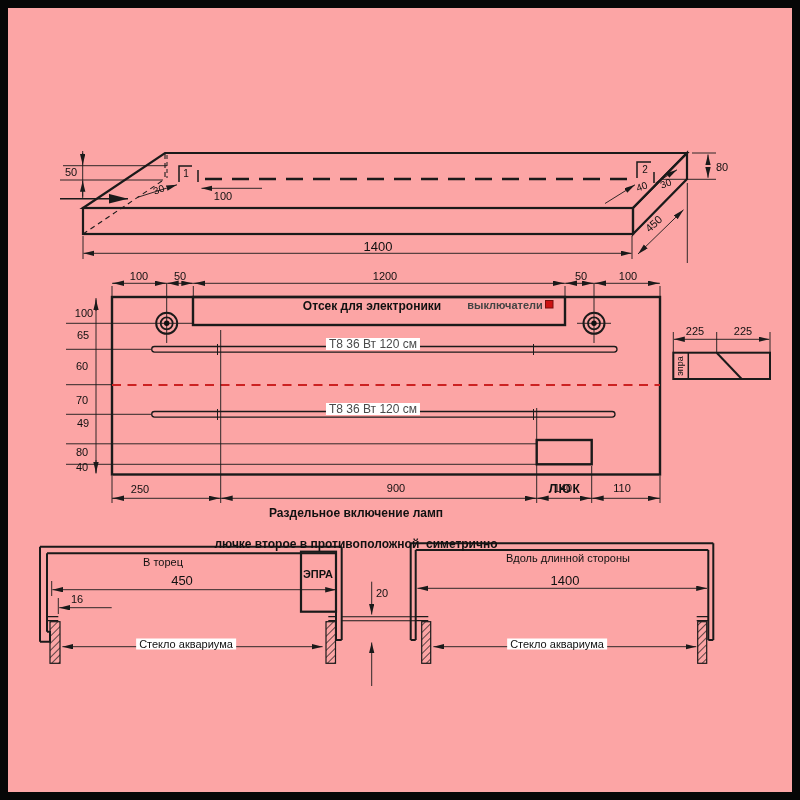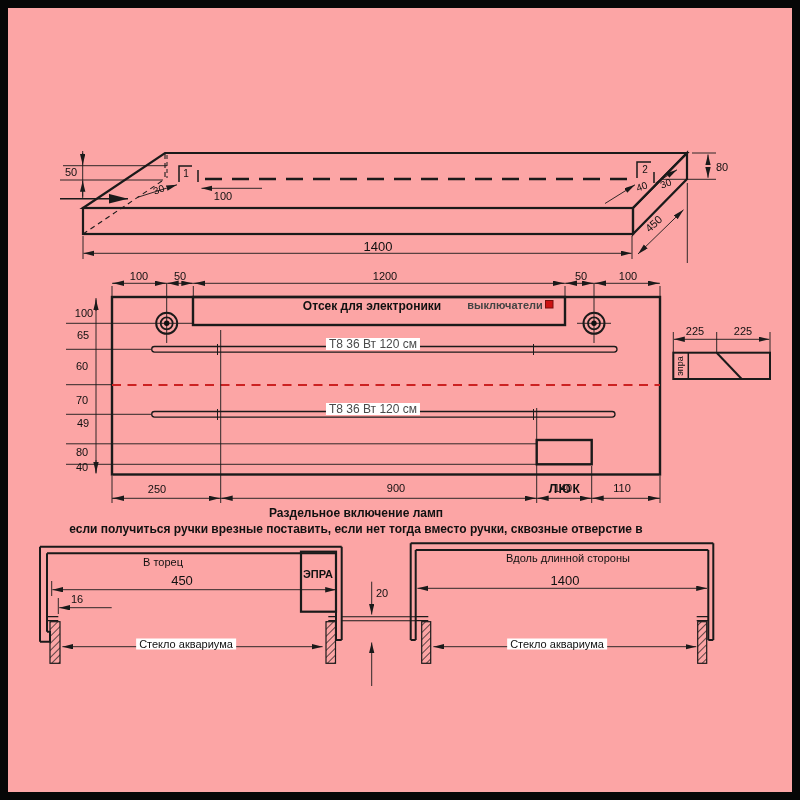--- a/index.html
+++ b/index.html
@@ -213,37 +213,37 @@
   <div class="t s11" style="left:628px;top:276px">100</div>
 
   <div class="t s11" style="left:84px;top:313px">100</div>
   <div class="t s11" style="left:83px;top:335px">65</div>
   <div class="t s11" style="left:82px;top:366px">60</div>
   <div class="t s11" style="left:82px;top:400px">70</div>
   <div class="t s11" style="left:83px;top:423px">49</div>
   <div class="t s11" style="left:82px;top:452px">80</div>
   <div class="t s11" style="left:82px;top:467px">40</div>
 
-  <div class="t s11" style="left:157px;top:489px">250</div>
+  <div class="t s11" style="left:140px;top:489px">250</div>
   <div class="t s11" style="left:396px;top:488px">900</div>
   <div class="t s11" style="left:563px;top:488px">140</div>
   <div class="t s11" style="left:622px;top:488px">110</div>
 
   <div class="t b12" style="left:372px;top:306px">Отсек для электроники</div>
   <div class="t g11" style="left:505px;top:305px">выключатели</div>
   <div class="t s8 bg" style="left:373px;top:344px">Т8 36 Вт 120 см</div>
   <div class="t s8 bg" style="left:373px;top:409px">Т8 36 Вт 120 см</div>
   <div class="t b12 luk" style="left:565px;top:452px">ЛЮК</div>
 
   <div class="t s11" style="left:695px;top:331px">225</div>
   <div class="t s11" style="left:743px;top:331px">225</div>
   <div class="t s9 r90" style="left:680px;top:366px">эпра</div>
 
   <div class="t b12" style="left:356px;top:513px">Раздельное включение ламп</div>
-  <div class="t b12" style="left:356px;top:529px">если получиться ручки врезные поставить, если нет тогда вместо ручки, сквозные отверстие в</div>
+  <div class="t b12" style="left:356px;top:544px">лючке второе в противоположной  симетрично</div>
 
   <div class="t s11" style="left:163px;top:562px">В торец</div>
   <div class="t s12" style="left:182px;top:580px">450</div>
   <div class="t s11" style="left:77px;top:599px">16</div>
   <div class="t b11" style="left:318px;top:574px">ЭПРА</div>
   <div class="t s11 bg" style="left:186px;top:644px">Стекло аквариума</div>
 
   <div class="t s11" style="left:382px;top:593px">20</div>
 
   <div class="t s11" style="left:568px;top:558px">Вдоль длинной стороны</div>

